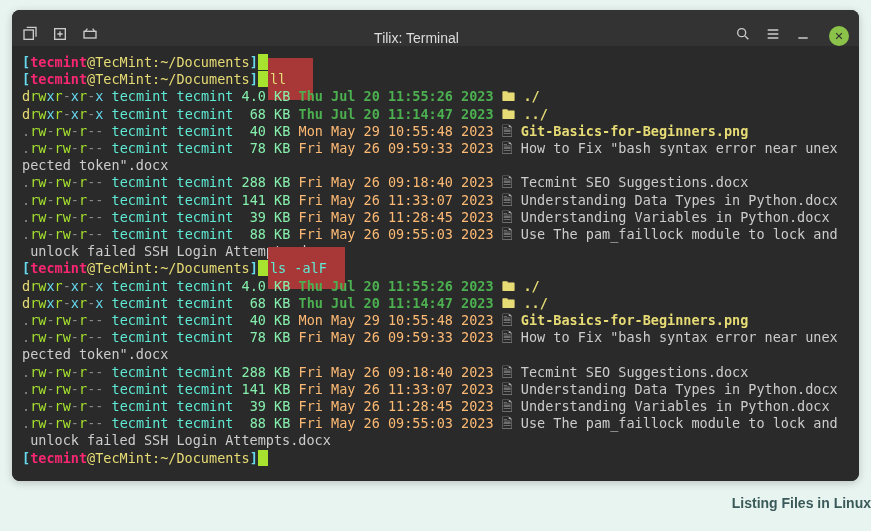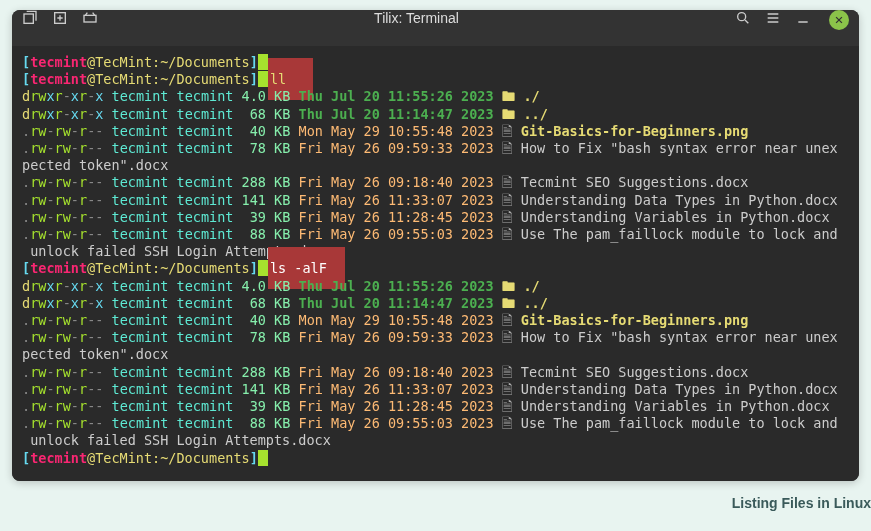--- a/index.html
+++ b/index.html
@@ -15,21 +15,21 @@
       border-radius: 8px;
       margin: 10px 12px;
       width: 847px;
       overflow: hidden;
       box-shadow: 0 2px 8px rgba(0,0,0,0.2);
     }
     .titlebar {
       background: #333;
       height: 36px;
       display: flex;
-      align-items: flex-start;
+      align-items: flex-end;
       padding: 0 10px;
       color: #ccc;
     }
     .titlebar-left {
       display: flex;
       gap: 14px;
     }
     .titlebar-left svg { width: 16px; height: 16px; }
     .titlebar-title {
       flex: 1;
@@ -73,21 +73,21 @@
       background: #a6e22e;
       color: #2a2a2a;
       padding: 0 1px;
     }
     .cmd-highlight {
       background: #a83838;
       color: #e6db74;
       padding: 13px 2px;
     }
     .cmd-highlight-text {
-      color: #ffffff;
+      color: #5eead4;
     }
     .perm-d { color: #e6db74; }
     .perm-rw { color: #a6e22e; }
     .perm-x { color: #66d9ef; }
     .perm-dash { color: #888; }
     .owner { color: #5eead4; }
     .size { color: #86efac; }
     .date-blue { color: #fdba74; }
     .date-green { color: #4caf50; font-weight: bold; }
     .dir-icon { color: #e6db74; }

